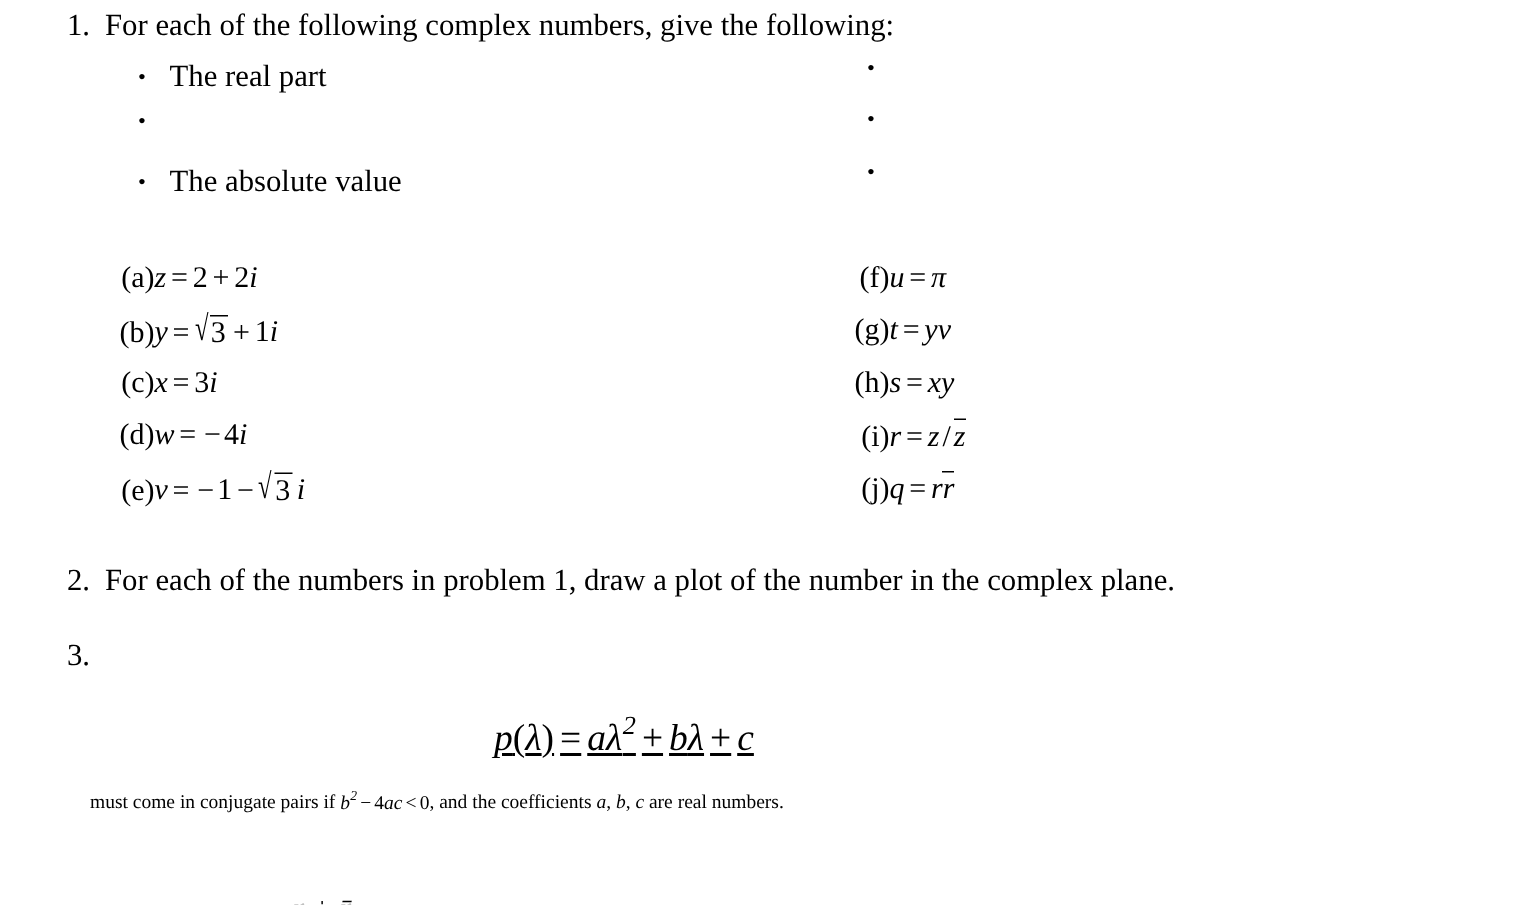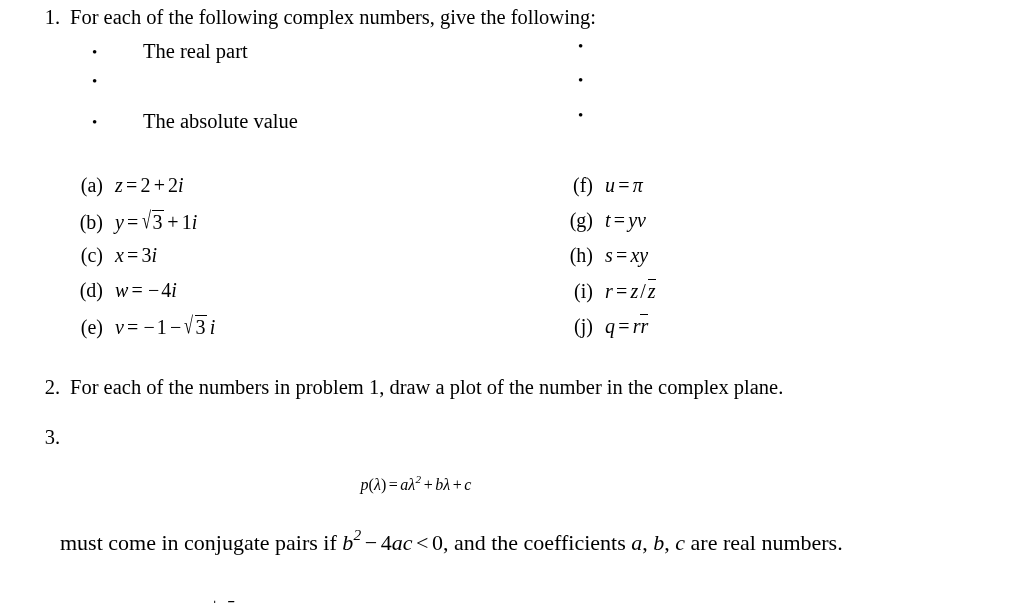--- a/index.html
+++ b/index.html
@@ -85,54 +85,55 @@
     white-space: nowrap;
   }
   .bullet-dot {
     flex: 0 0 auto;
     width: 21px;
     font-size: 15px;
     line-height: 1;
     position: relative;
     top: -1px;
   }
-  .bullet-text { flex: 0 0 auto; margin-left: 30px; }
+  .bullet-text { flex: 0 0 auto; }
 
   
   .sub-row {
     position: absolute;
     display: flex;
     align-items: baseline;
     font-size: 20px;
     white-space: nowrap;
   }
   .sub-label {
     width: 42px;
     flex: 0 0 42px;
     text-align: right;
     font-style: normal;
   }
   .sub-math {
-    margin-left: 12px;
+    margin-left: 0;
     flex: 0 0 auto;
   }
 
   
   .display-eq {
     position: absolute;
     left: 0;
     width: 832px;
     text-align: center;
-    font-size: 16px;
+    font-size: 25px;
+    text-decoration: underline;
   }
 
   
   .para {
     position: absolute;
-    font-size: 22px;
+    font-size: 13px;
     line-height: 1.46;
     text-align: justify;
     text-align-last: left;
   }
 
   
   .clipped-line {
     position: absolute;
     font-size: 20px;
     white-space: nowrap;

